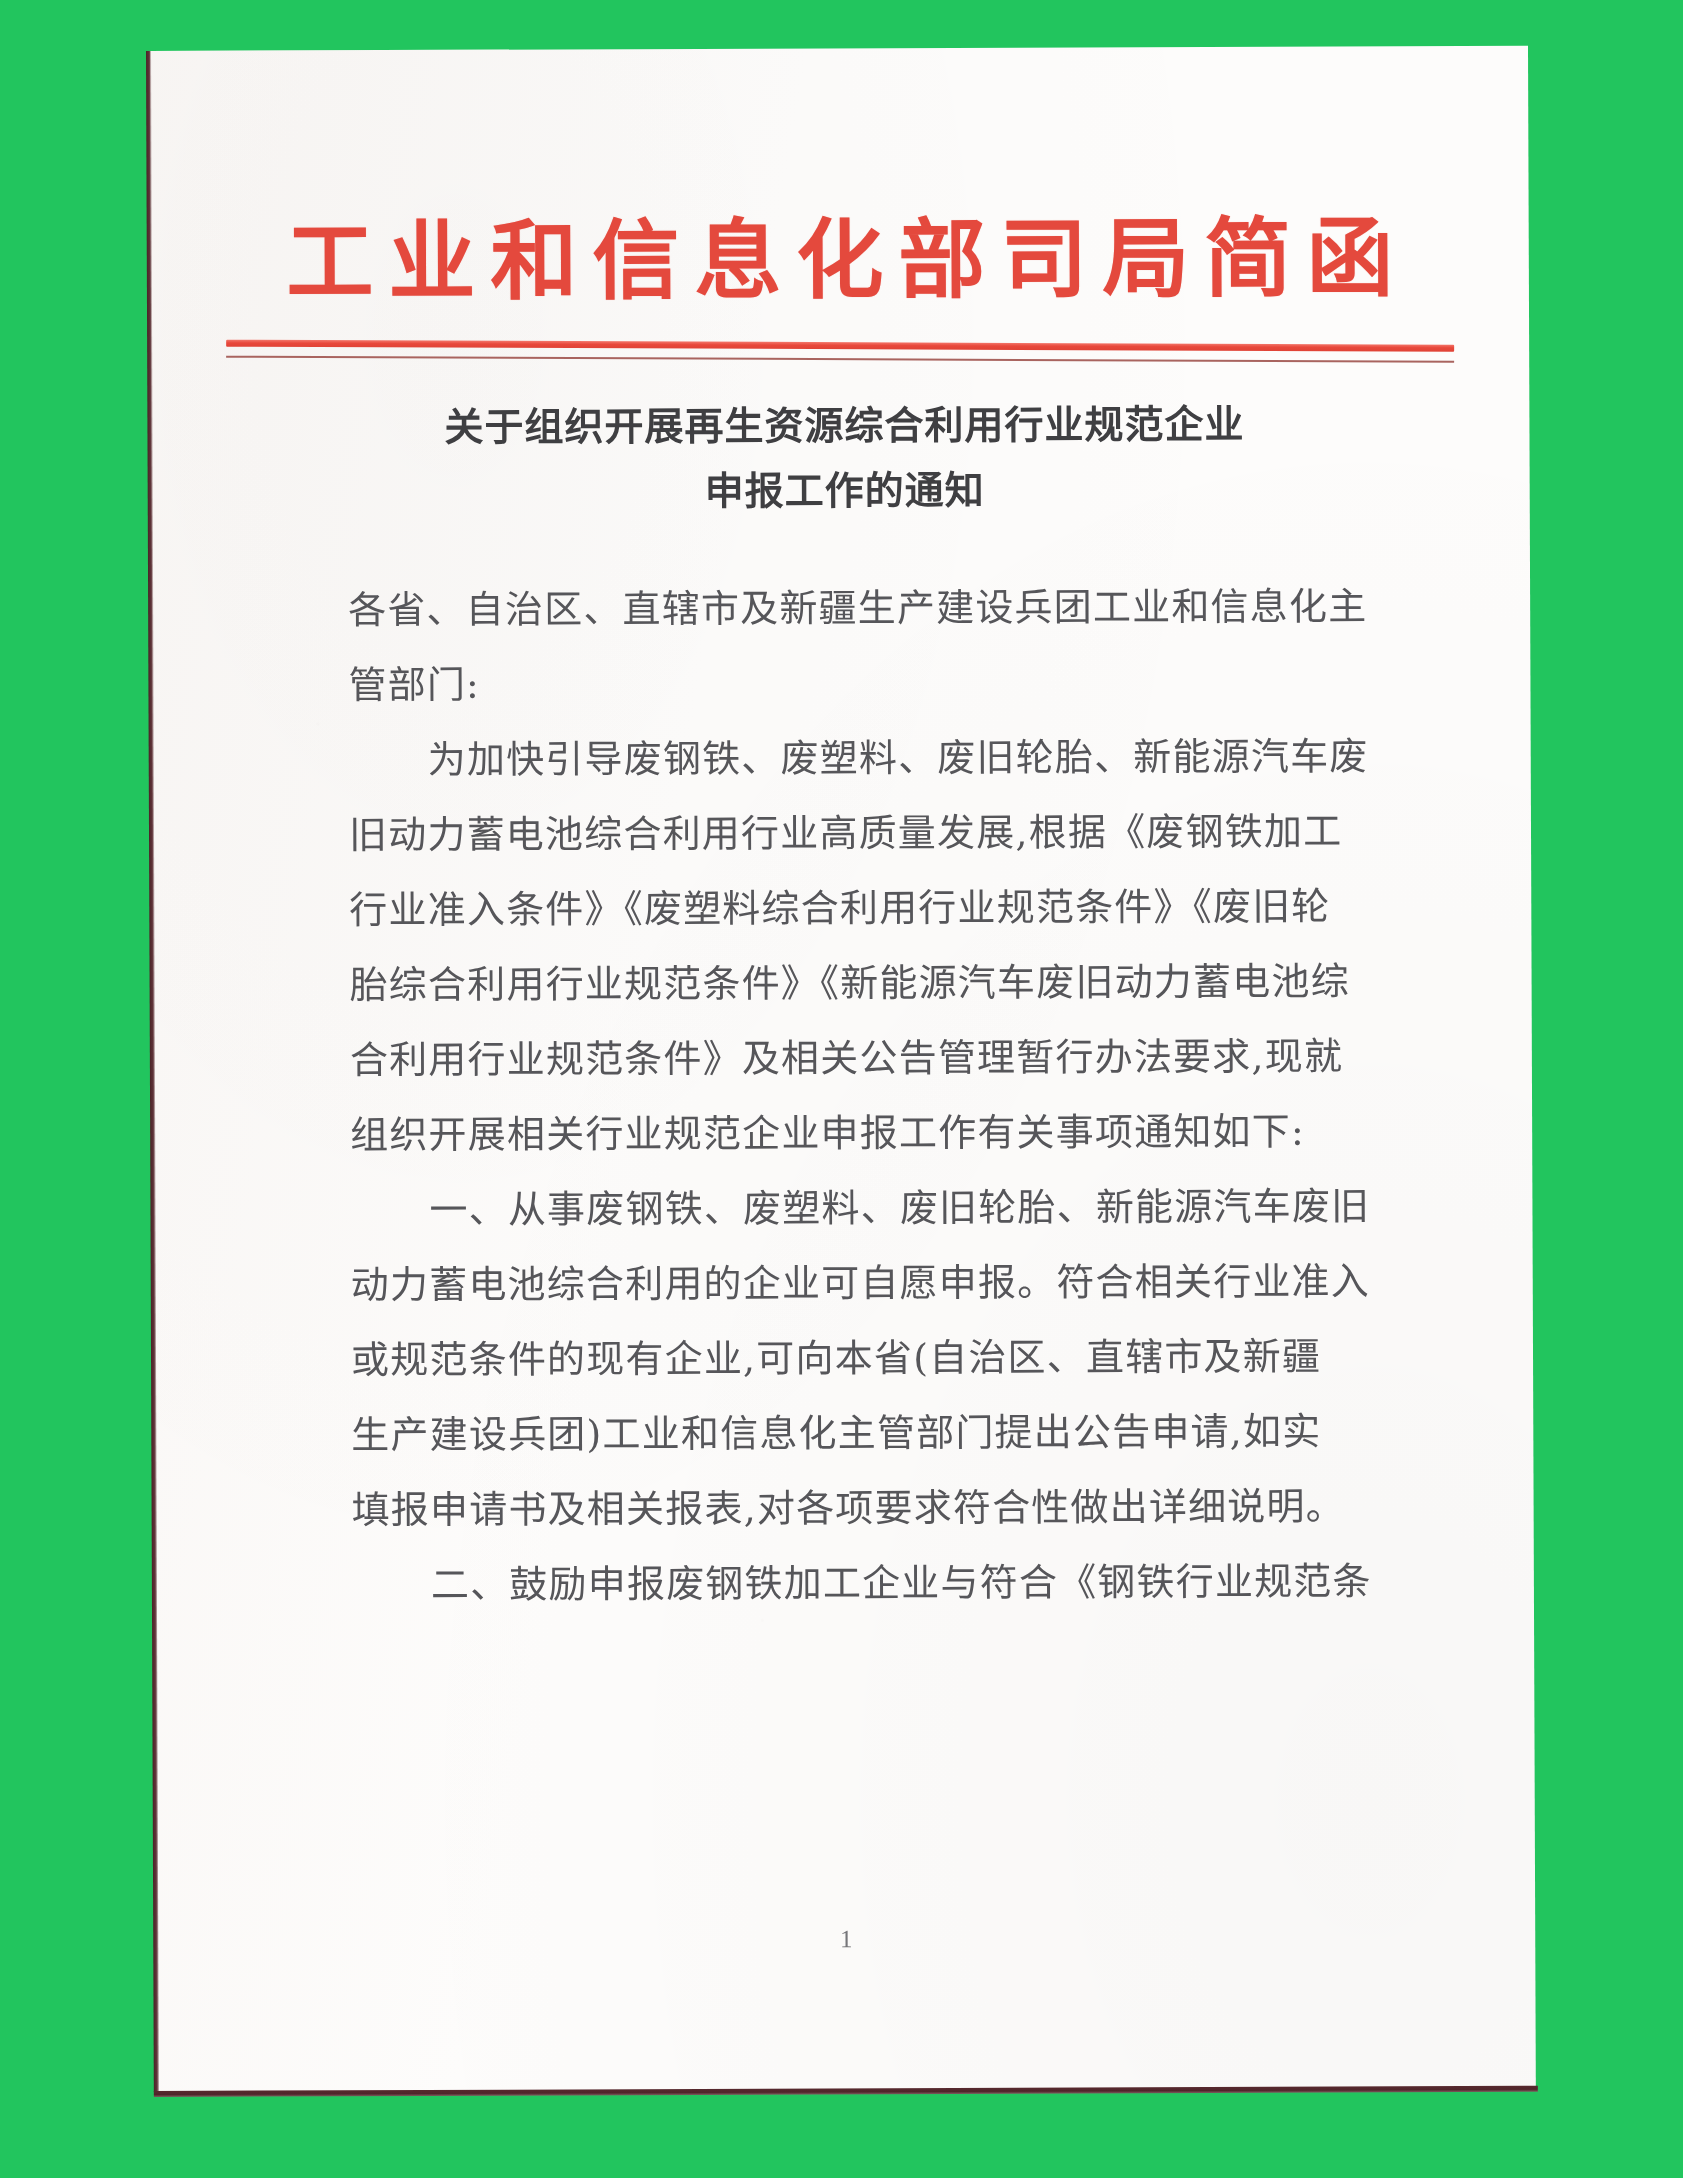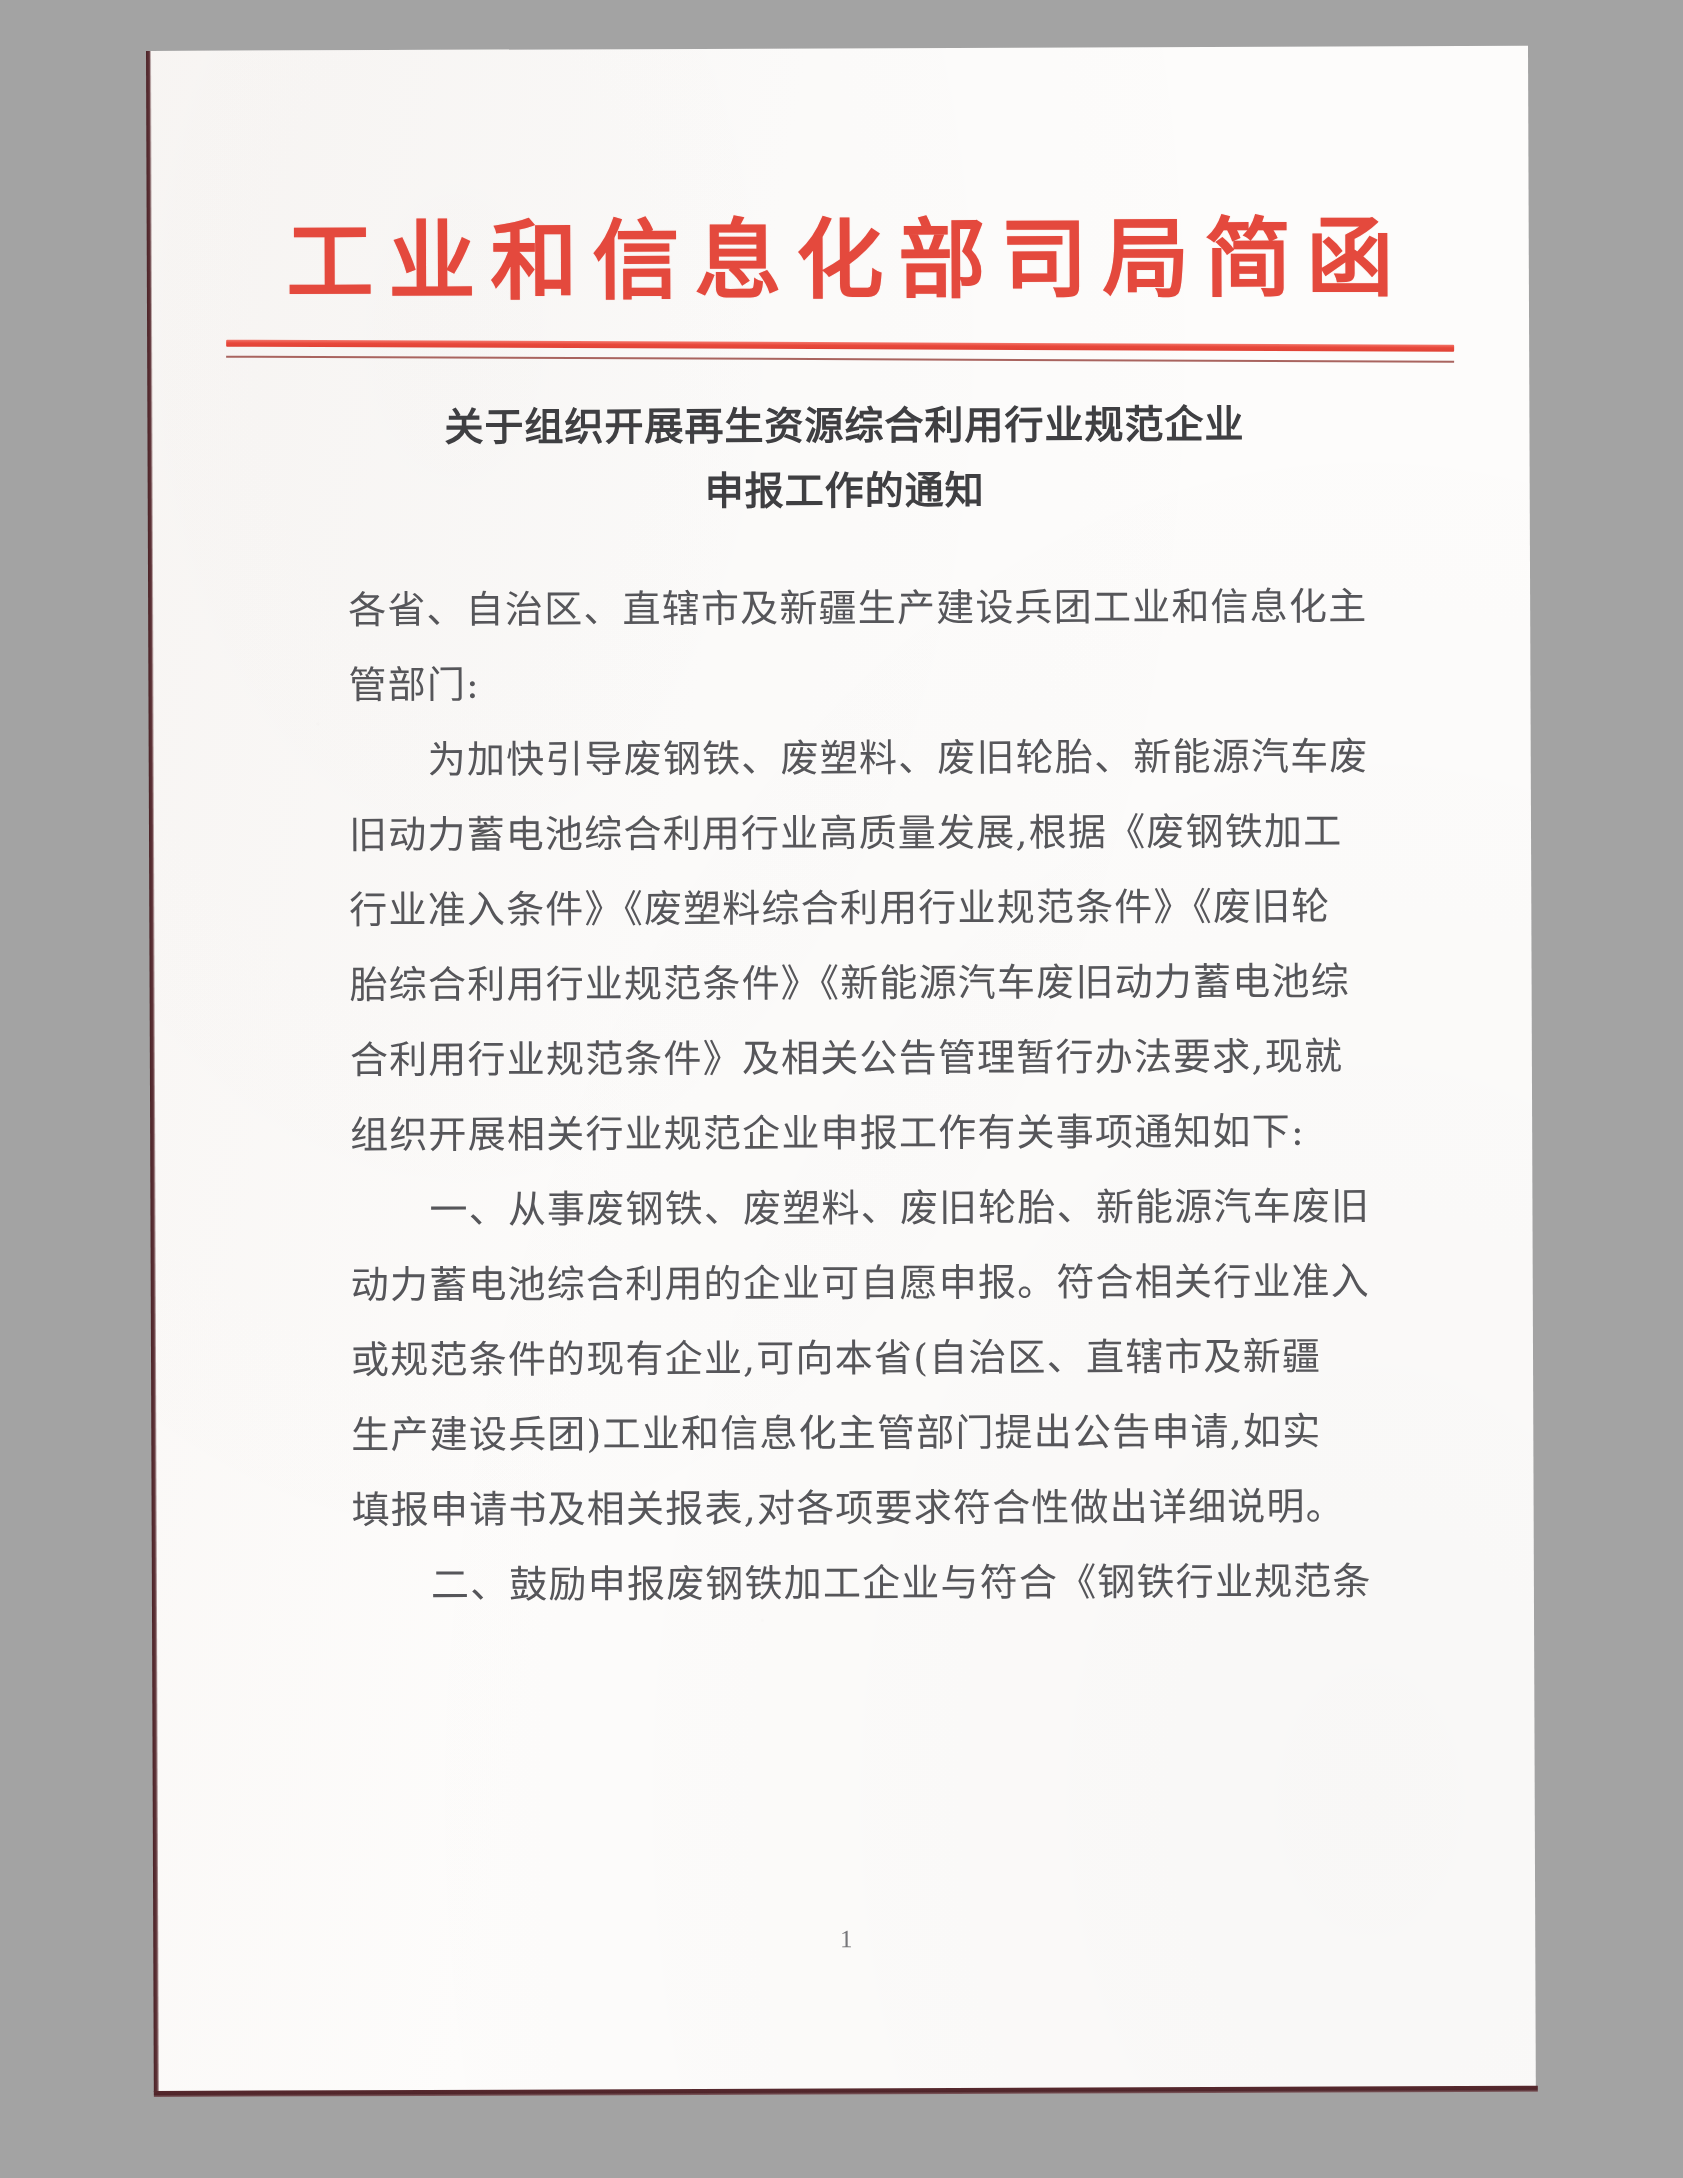--- a/index.html
+++ b/index.html
@@ -13,21 +13,21 @@
     height: 2178px;
     position: relative;
     overflow: hidden;
     font-family: "Liberation Serif", "DejaVu Serif", serif;
   }
 
   
   #scan-canvas {
     position: absolute;
     inset: 0;
-    background: #a3a3a3;
+    background: #22c55e;
   }
 
   #page-sheet {
     position: absolute;
     left: 150px;
     top: 51px;
     width: 1378px;
     height: 2041px;
     background: #fdfcfb;
     transform: rotate(-0.22deg);

